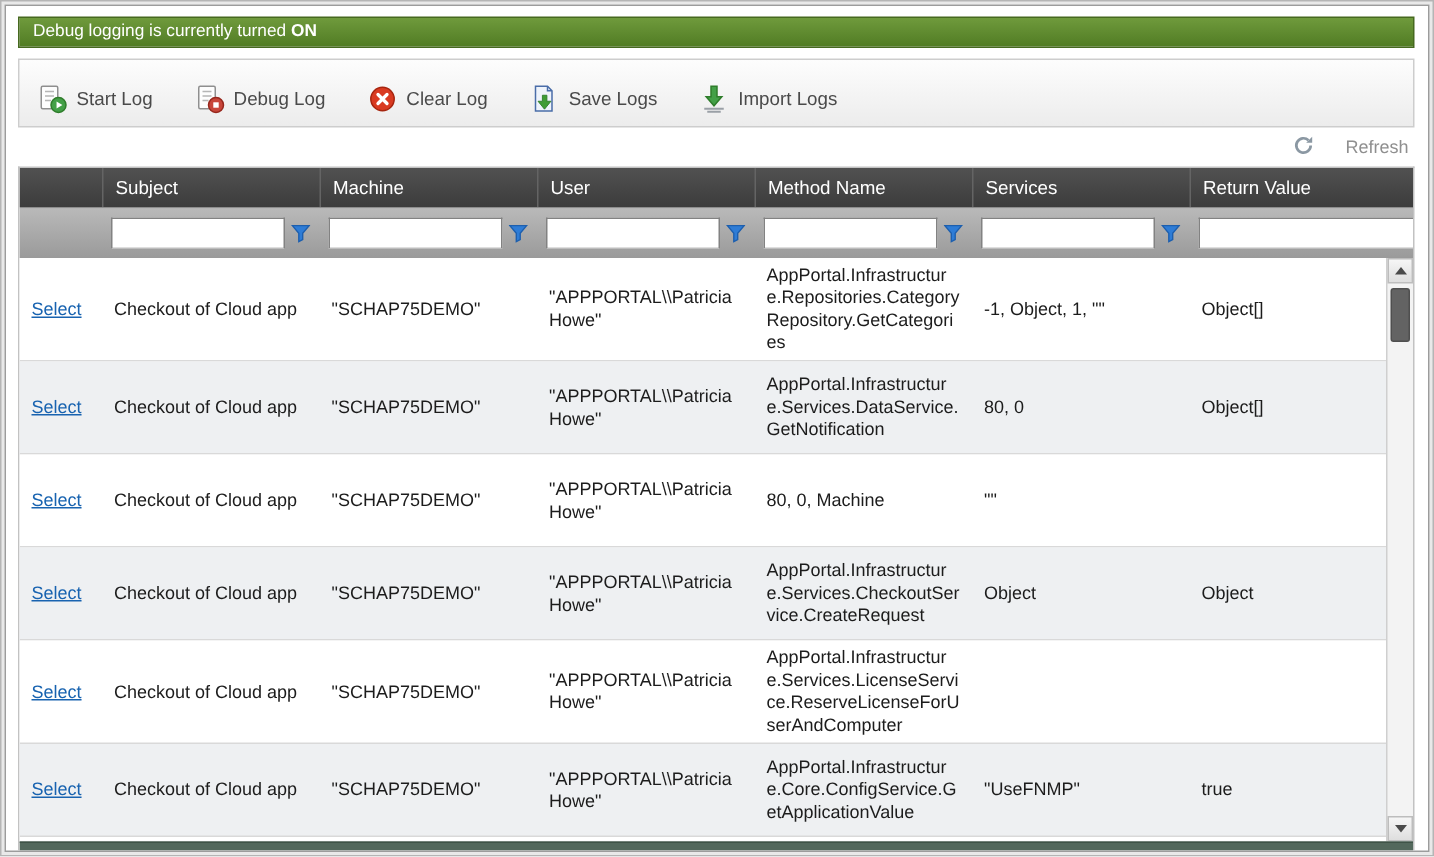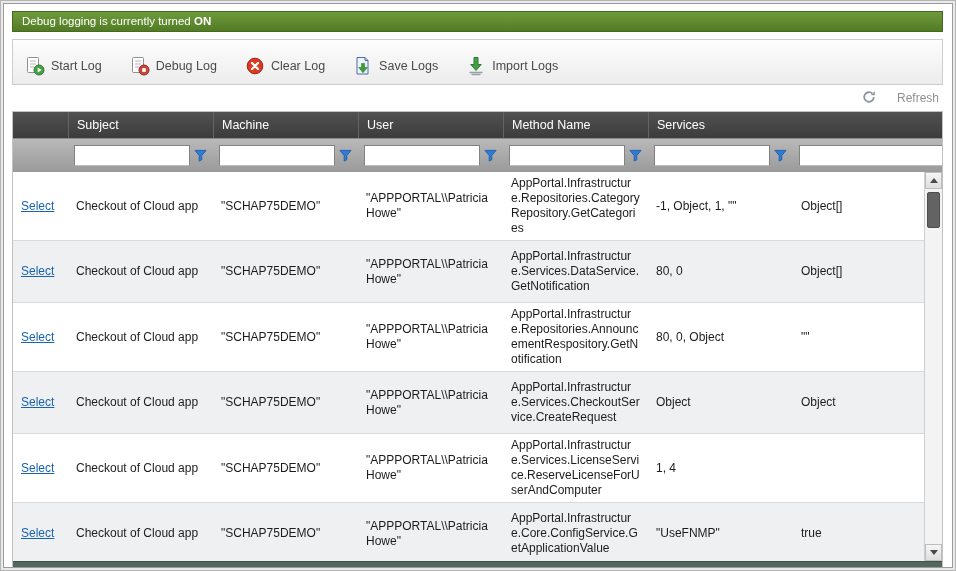--- a/index.html
+++ b/index.html
@@ -156,20 +156,21 @@
 
     <div class="grid">
 
       <div class="grid-header">
         <div class="hcell c-select"></div>
         <div class="hcell c-subject">Subject</div>
         <div class="hcell c-machine">Machine</div>
         <div class="hcell c-user">User</div>
         <div class="hcell c-method">Method Name</div>
         <div class="hcell c-args">Services</div>
+        <div class="hcell c-return">Return Value</div>
       </div>
 
       <div class="grid-filter">
         <div class="fcell c-select"></div>
         <div class="fcell c-subject">
           <input style="">
           <span class="funnel">
             <svg width="13" height="13" viewBox="0 0 14 14">
                 <path d="M1 1.5h12L8.4 7v4.6L5.6 13V7z" fill="#2e7cd6" stroke="#1d5fae"></path>
               </svg>
@@ -239,22 +240,21 @@
     <div class="cell c-return">Object[]</div>
   </div>
 
   <div class="row">
     <div class="cell c-select">
       <a href="#" class="select-link">Select</a>
     </div>
     <div class="cell c-subject">Checkout of Cloud app</div>
     <div class="cell c-machine">"SCHAP75DEMO"</div>
     <div class="cell c-user">"APPPORTAL\\PatriciaHowe"</div>
-    <div class="cell c-method">AppPortal.Infrastructure.Repositories.AnnouncementRespository.GetNotification</div>
-    <div class="cell c-args">80, 0, Object</div>
+    <div class="cell c-args">80, 0, Machine</div>
     <div class="cell c-return">""</div>
   </div>
 
   <div class="row alt">
     <div class="cell c-select">
       <a href="#" class="select-link">Select</a>
     </div>
     <div class="cell c-subject">Checkout of Cloud app</div>
     <div class="cell c-machine">"SCHAP75DEMO"</div>
     <div class="cell c-user">"APPPORTAL\\PatriciaHowe"</div>
@@ -264,21 +264,20 @@
   </div>
 
   <div class="row">
     <div class="cell c-select">
       <a href="#" class="select-link">Select</a>
     </div>
     <div class="cell c-subject">Checkout of Cloud app</div>
     <div class="cell c-machine">"SCHAP75DEMO"</div>
     <div class="cell c-user">"APPPORTAL\\PatriciaHowe"</div>
     <div class="cell c-method">AppPortal.Infrastructure.Services.LicenseService.ReserveLicenseForUserAndComputer</div>
-    <div class="cell c-args">1, 4</div>
     <div class="cell c-return"></div>
   </div>
 
   <div class="row alt">
     <div class="cell c-select">
       <a href="#" class="select-link">Select</a>
     </div>
     <div class="cell c-subject">Checkout of Cloud app</div>
     <div class="cell c-machine">"SCHAP75DEMO"</div>
     <div class="cell c-user">"APPPORTAL\\PatriciaHowe"</div>

